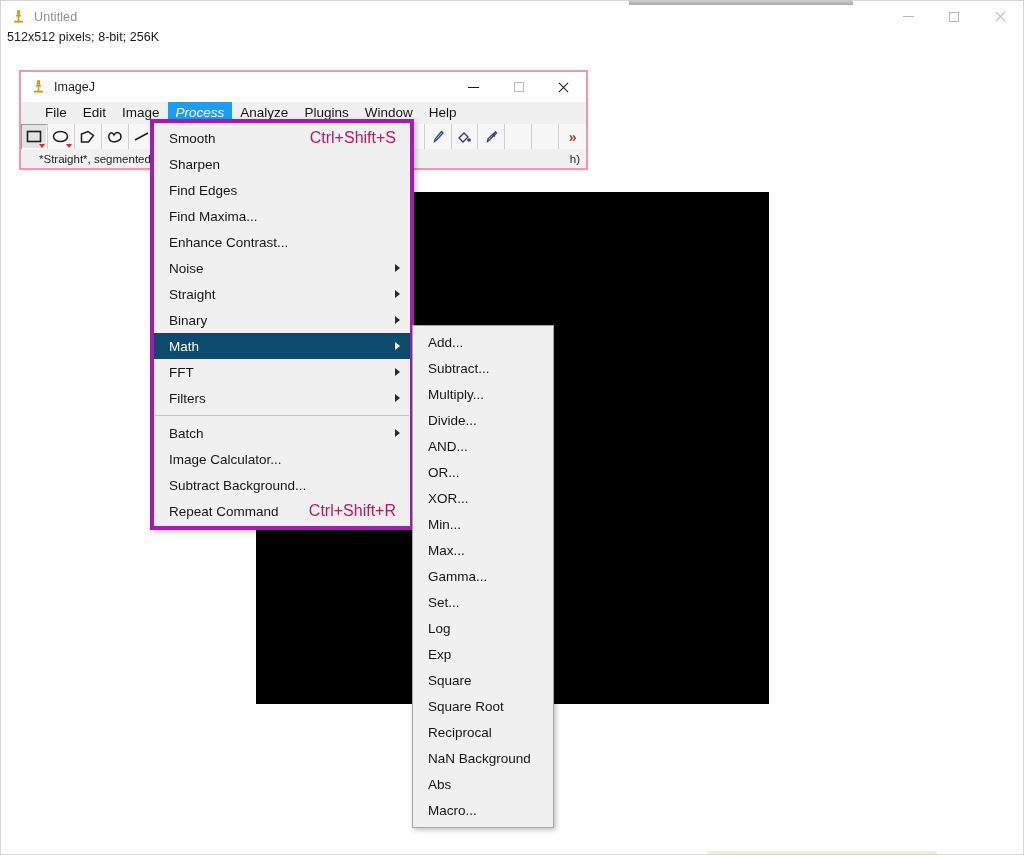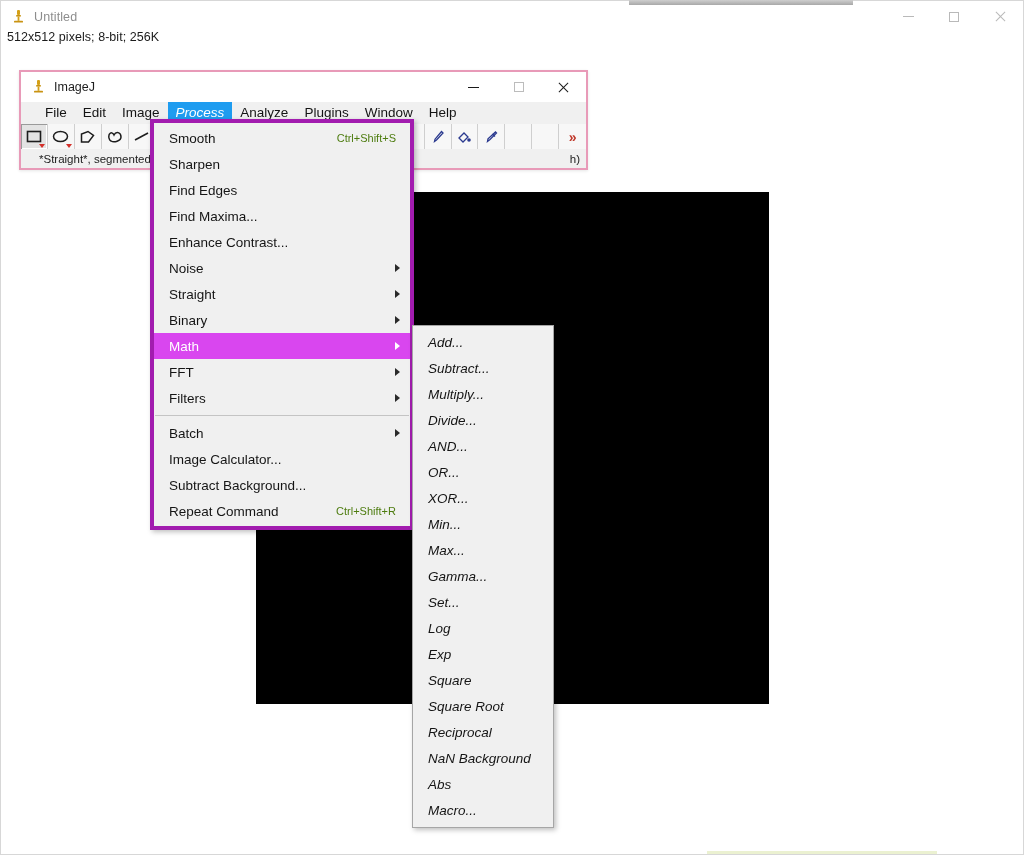--- a/index.html
+++ b/index.html
@@ -222,27 +222,27 @@
     display: flex;
     align-items: center;
     font-size: 13.5px;
     color: #151515;
     padding-left: 15px;
     padding-right: 10px;
     position: relative;
     box-sizing: border-box;
   }
   .mi.highlighted {
-    background: #d946ef;
+    background: #0c4a6e;
     color: #ffffff;
   }
   .mi .accel {
     margin-left: auto;
-    font-size: 11px;
-    color: #4d7c0f;
+    font-size: 16px;
+    color: #be185d;
     padding-right: 4px;
   }
   .mi .submenu-arrow {
     margin-left: auto;
     width: 0; height: 0;
     border-top: 4px solid transparent;
     border-bottom: 4px solid transparent;
     border-left: 5px solid #2a2a2a;
   }
   .mi.highlighted .submenu-arrow { border-left-color: #ffffff; }
@@ -260,21 +260,20 @@
     width: 142px;
     background: #f0f0f0;
     border: 1px solid #a6a6a6;
     box-sizing: border-box;
     box-shadow: 2px 2px 5px rgba(0,0,0,0.25);
     padding: 3px 0 4px 0;
     z-index: 40;
   }
   #math-submenu .mi {
     height: 26px;
-    font-style: italic;
   }
 
   
   #bottom-tab {
     position: absolute;
     left: 628px; bottom: 849px;
     width: 224px; height: 6px;
     background: linear-gradient(#d6d6d6, #a8a8a8);
     border-top: 1px solid #bdbdbd;
   }

